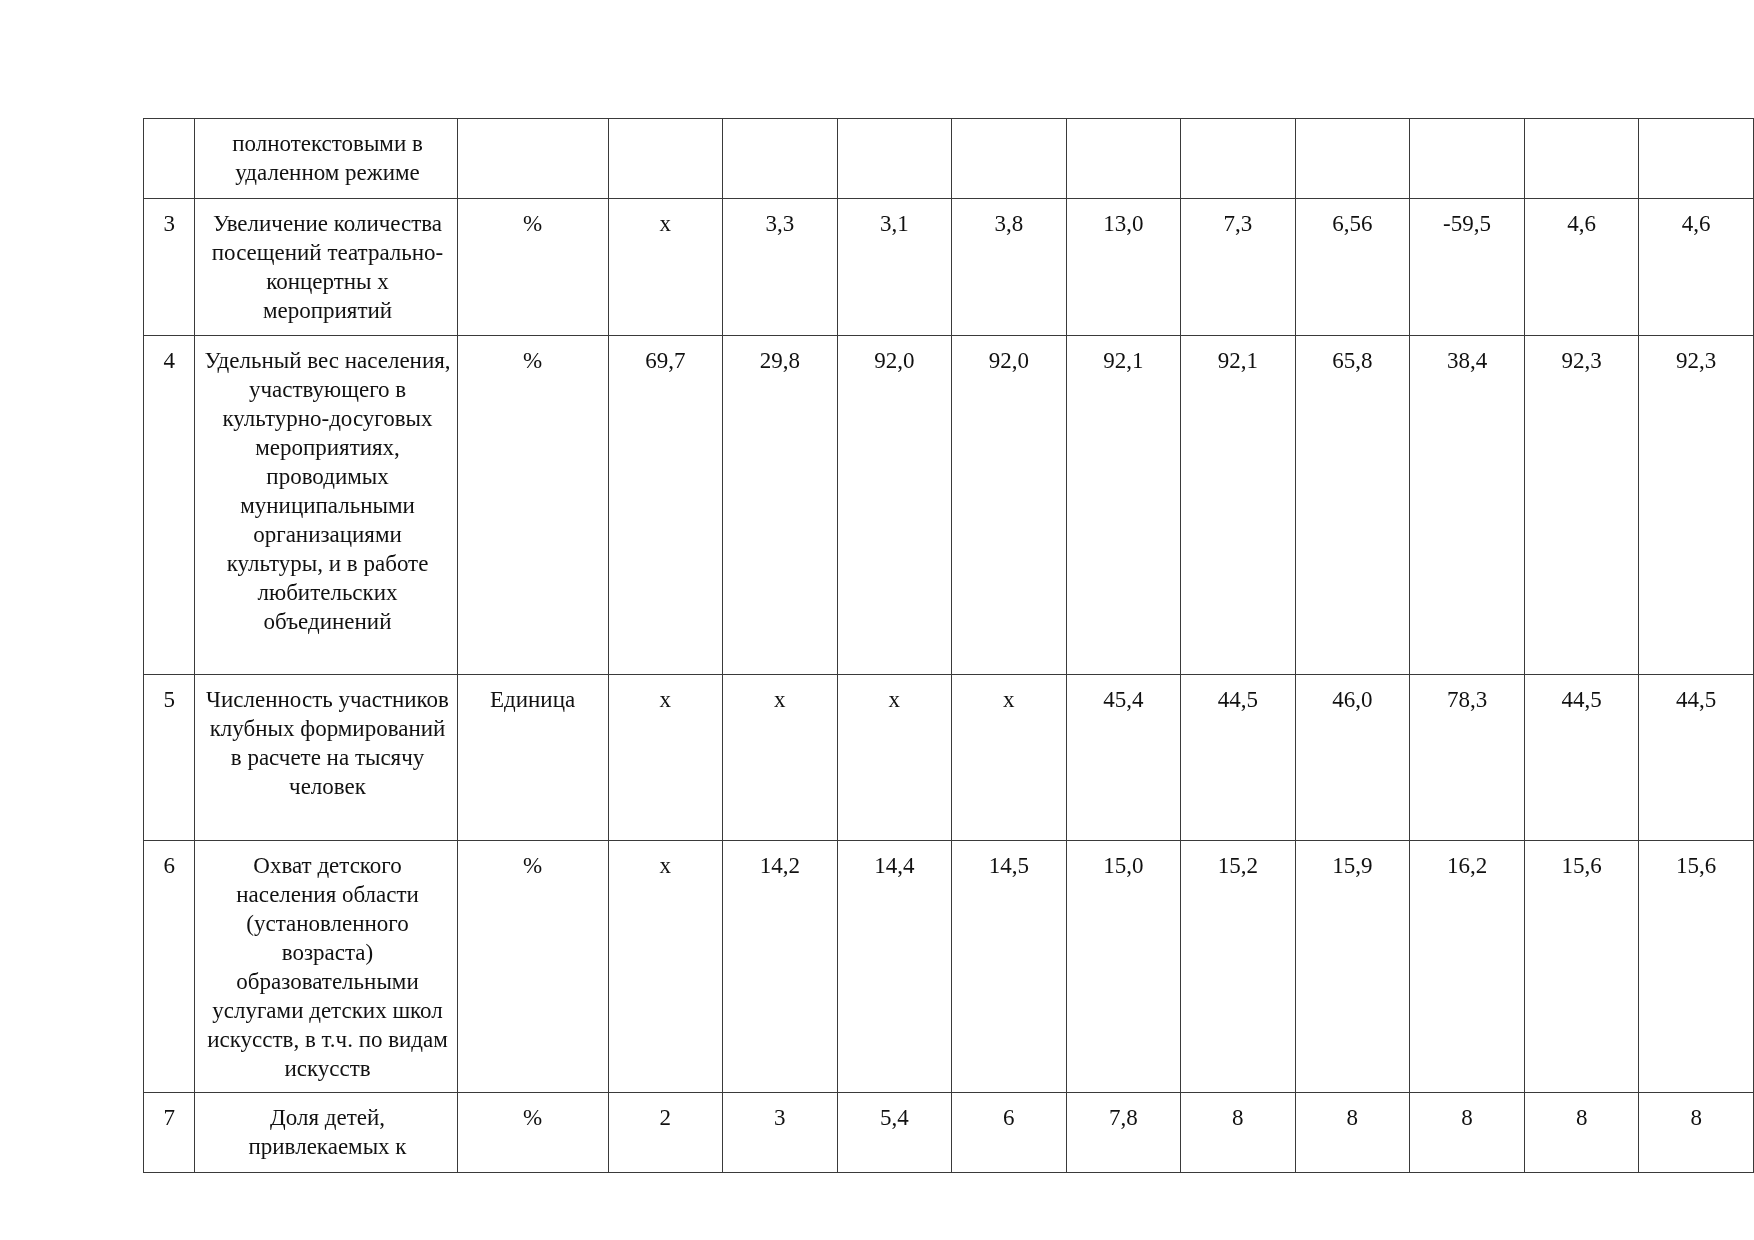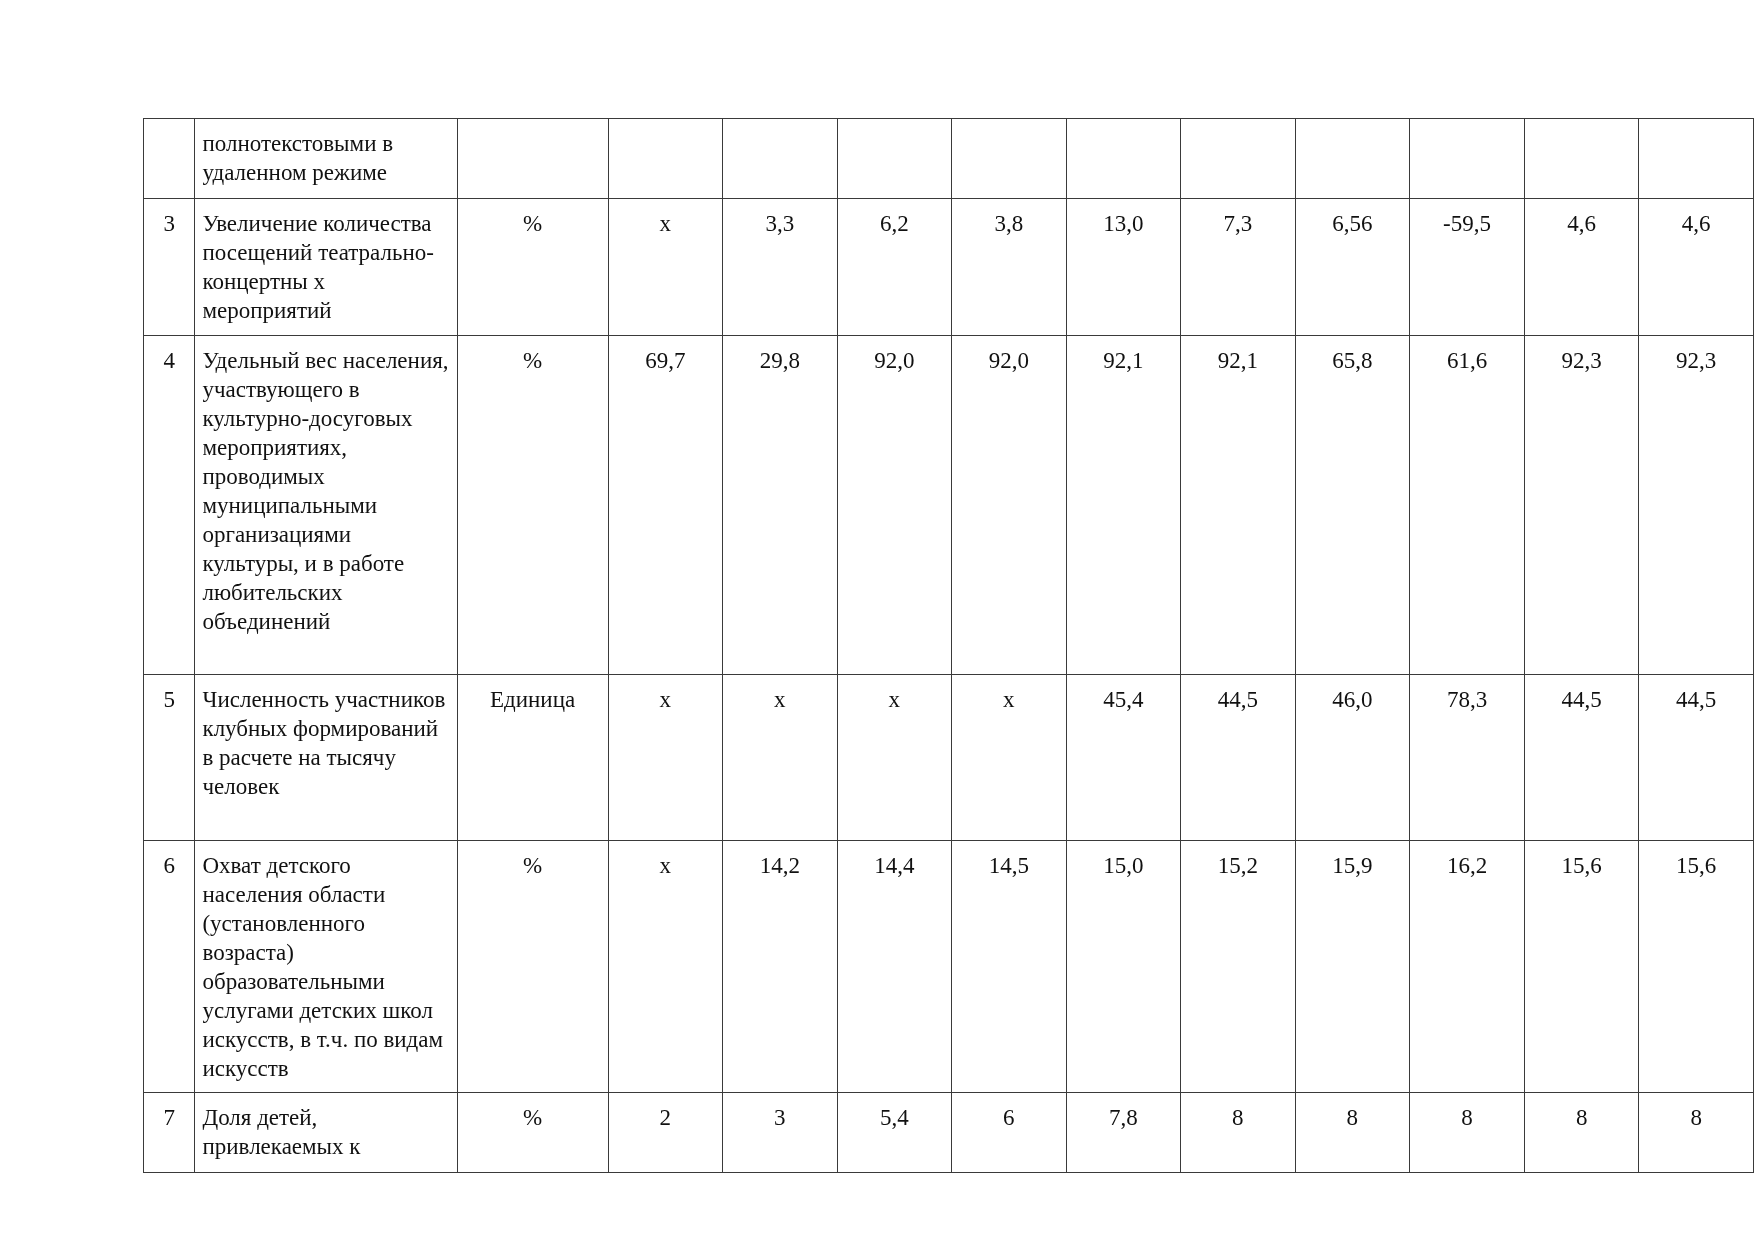--- a/index.html
+++ b/index.html
@@ -10,21 +10,21 @@
     border-collapse: collapse; table-layout: fixed;
     font-family: "Liberation Serif", "DejaVu Serif", serif;
     font-size: 23px; line-height: 29px; color: #111;
   }
   table.doc-table td {
     border: 1.5px solid #3a3a3a;
     vertical-align: top;
     padding: 10px 6px 6px 6px;
     text-align: center;
   }
-  table.doc-table td.name { text-align: left; padding-left: 7px; padding-right: 4px; }
+  table.doc-table td.name { text-align: center; padding-left: 7px; padding-right: 4px; }
   table.doc-table td.num { text-align: center; }
   col.c-num { width: 53px; }
   col.c-name { width: 266px; }
   col.c-unit { width: 154px; }
   col.c-val { width: 118px; }
 </style>
 </head>
 <body>
 
 <div class="page">
@@ -61,42 +61,42 @@
         <td></td>
         <td></td>
       </tr>
 
       <tr style="height:137px">
         <td class="num">3</td>
         <td class="name">Увеличение количества посещений театрально-концертны х мероприятий</td>
         <td>%</td>
         <td>x</td>
         <td>3,3</td>
-        <td>6,2</td>
+        <td>3,1</td>
         <td>3,8</td>
         <td>13,0</td>
         <td>7,3</td>
         <td>6,56</td>
         <td>-59,5</td>
         <td>4,6</td>
         <td>4,6</td>
       </tr>
 
       <tr style="height:339px">
         <td class="num">4</td>
         <td class="name">Удельный вес населения, участвующего в культурно-досуговых мероприятиях, проводимых муниципальными организациями культуры, и в работе любительских объединений</td>
         <td>%</td>
         <td>69,7</td>
         <td>29,8</td>
         <td>92,0</td>
         <td>92,0</td>
         <td>92,1</td>
         <td>92,1</td>
         <td>65,8</td>
-        <td>61,6</td>
+        <td>38,4</td>
         <td>92,3</td>
         <td>92,3</td>
       </tr>
 
       <tr style="height:166px">
         <td class="num">5</td>
         <td class="name">Численность участников клубных формирований в расчете на тысячу человек</td>
         <td>Единица</td>
         <td>x</td>
         <td>x</td>

